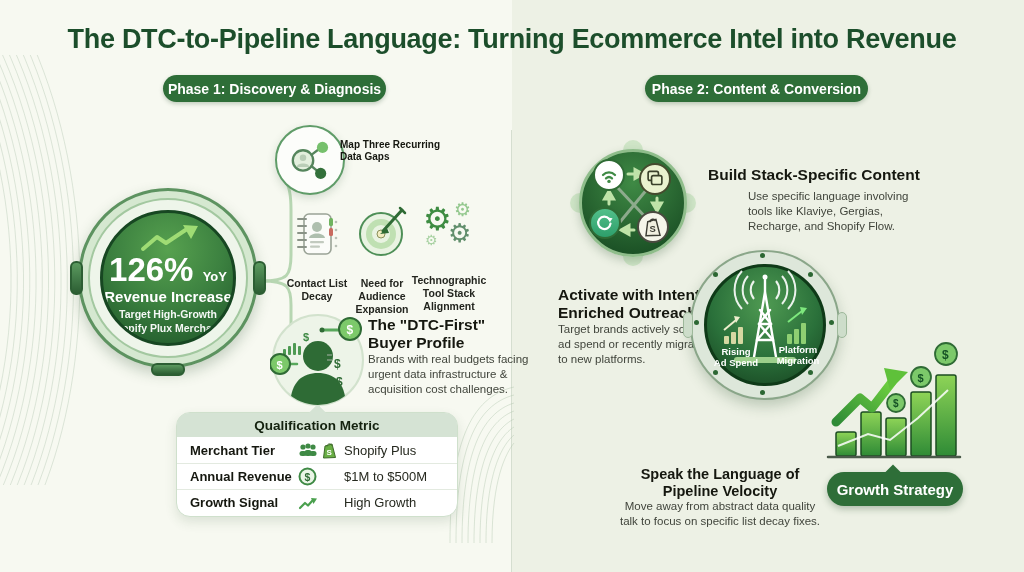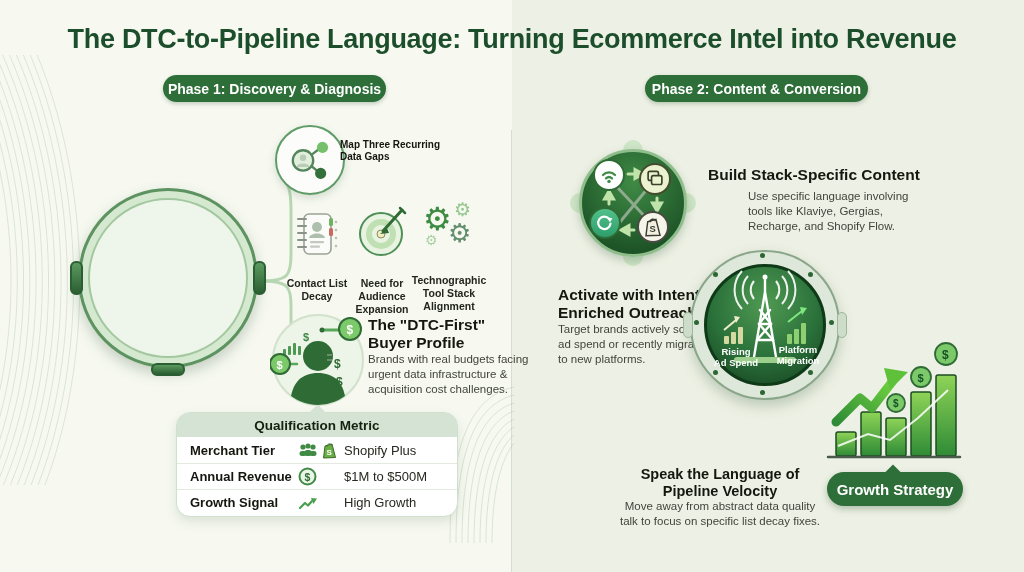--- a/index.html
+++ b/index.html
@@ -158,20 +158,30 @@
   <div class="badge">
     <div class="badge-outer"></div>
     <div class="notch n1"></div>
     <div class="notch n2"></div>
     <div class="notch n3"></div>
     <div class="notch n4"></div>
     <div class="tab-side tab-l"></div>
     <div class="tab-side tab-r"></div>
     <div class="tab-b"></div>
     <div class="badge-mid"></div>
+    <div class="badge-inner">
+      <svg class="badge-arrow" width="136" height="32" viewBox="0 0 136 32">
+        <polyline points="40,26 54,14 63,20 84,6" fill="none" stroke="#9fdc74" stroke-width="4" stroke-linecap="round" stroke-linejoin="round"></polyline>
+        <polygon points="80,2 95,3 88,16" fill="#9fdc74"></polygon>
+      </svg>
+      <div class="badge-stat"><span>126%</span> <span class="badge-yoy">YoY</span></div>
+      <div class="badge-line2">Revenue Increase</div>
+      <div class="badge-sub pre">Target High-Growth
+Shopify Plux Merchants</div>
+    </div>
   </div>
 
   <div class="map-circle">
     <svg width="65" height="65" viewBox="0 0 70 70">
       <circle cx="28" cy="36" r="11" fill="#e3efdd" stroke="#55855c" stroke-width="2.5"></circle>
       <circle cx="28" cy="33" r="3.5" fill="#b9cdb6"></circle>
         <path d="M21,43 C22,38 34,38 35,43" fill="#b9cdb6"></path>
       <line x1="37" y1="30" x2="45" y2="24" stroke="#55855c" stroke-width="2.5"></line>
       <line x1="37" y1="42" x2="43" y2="47" stroke="#55855c" stroke-width="2.5"></line>
       <circle cx="49" cy="22" r="6" fill="#76c06c"></circle>

